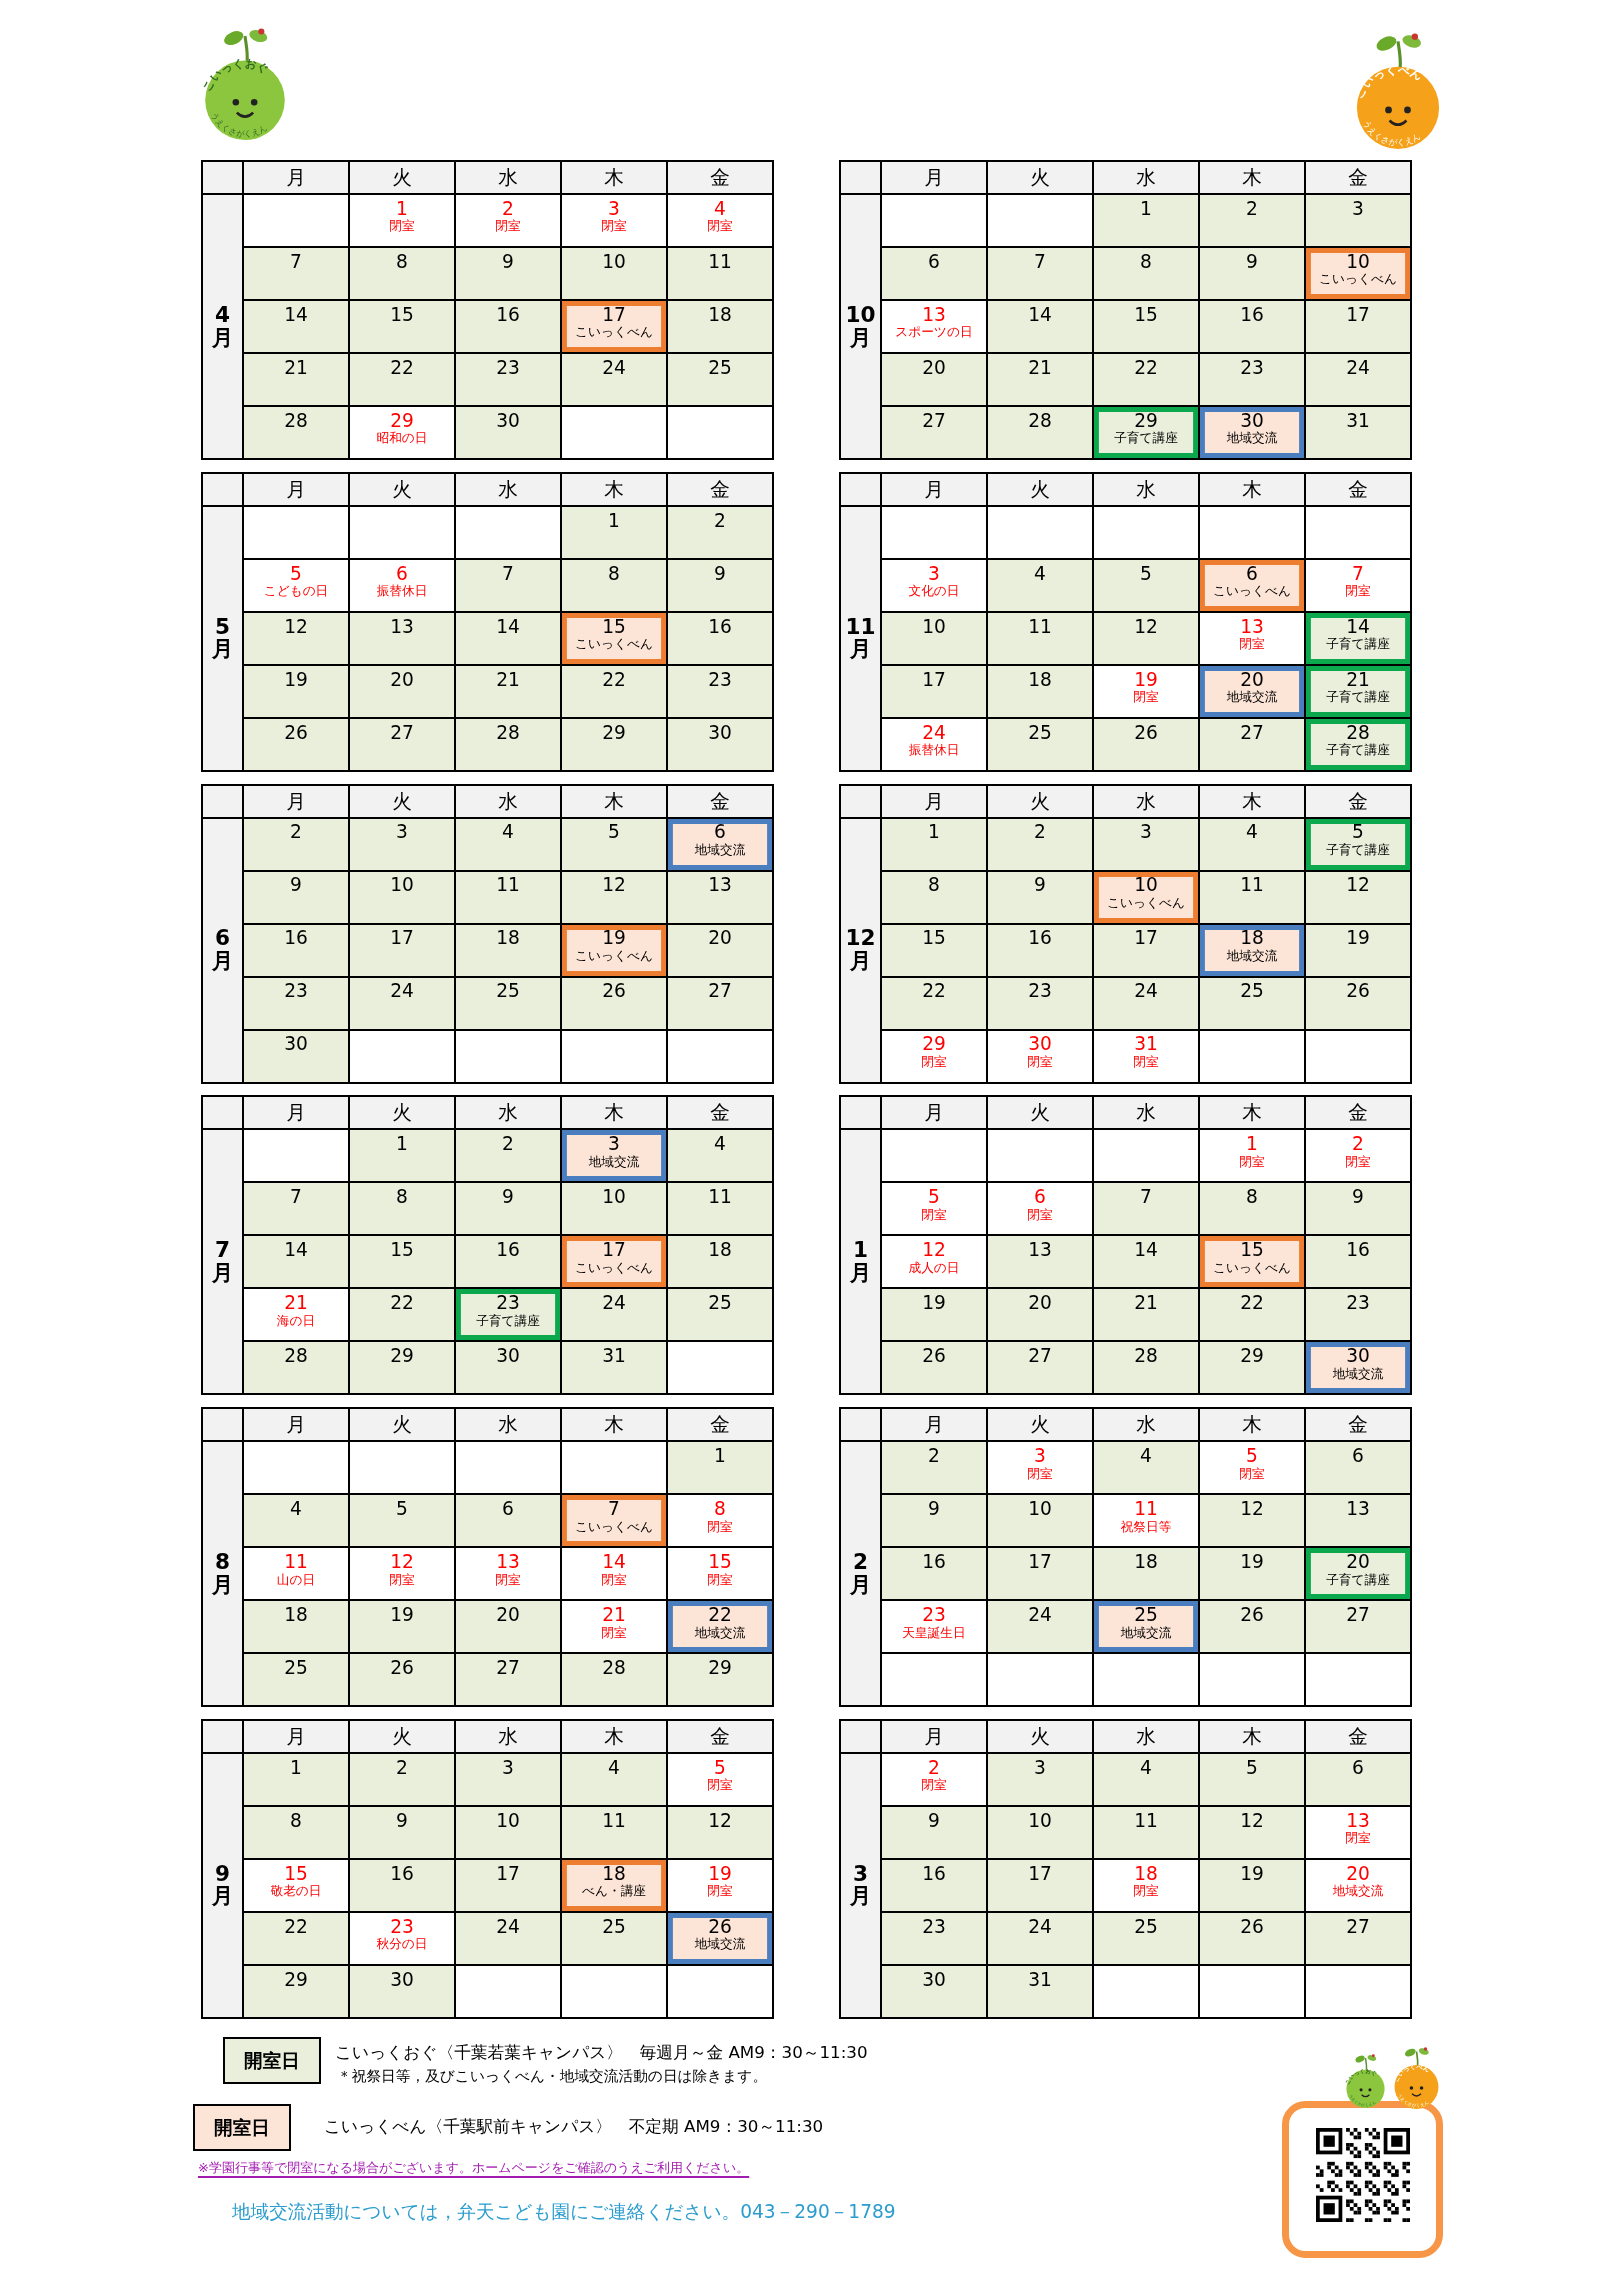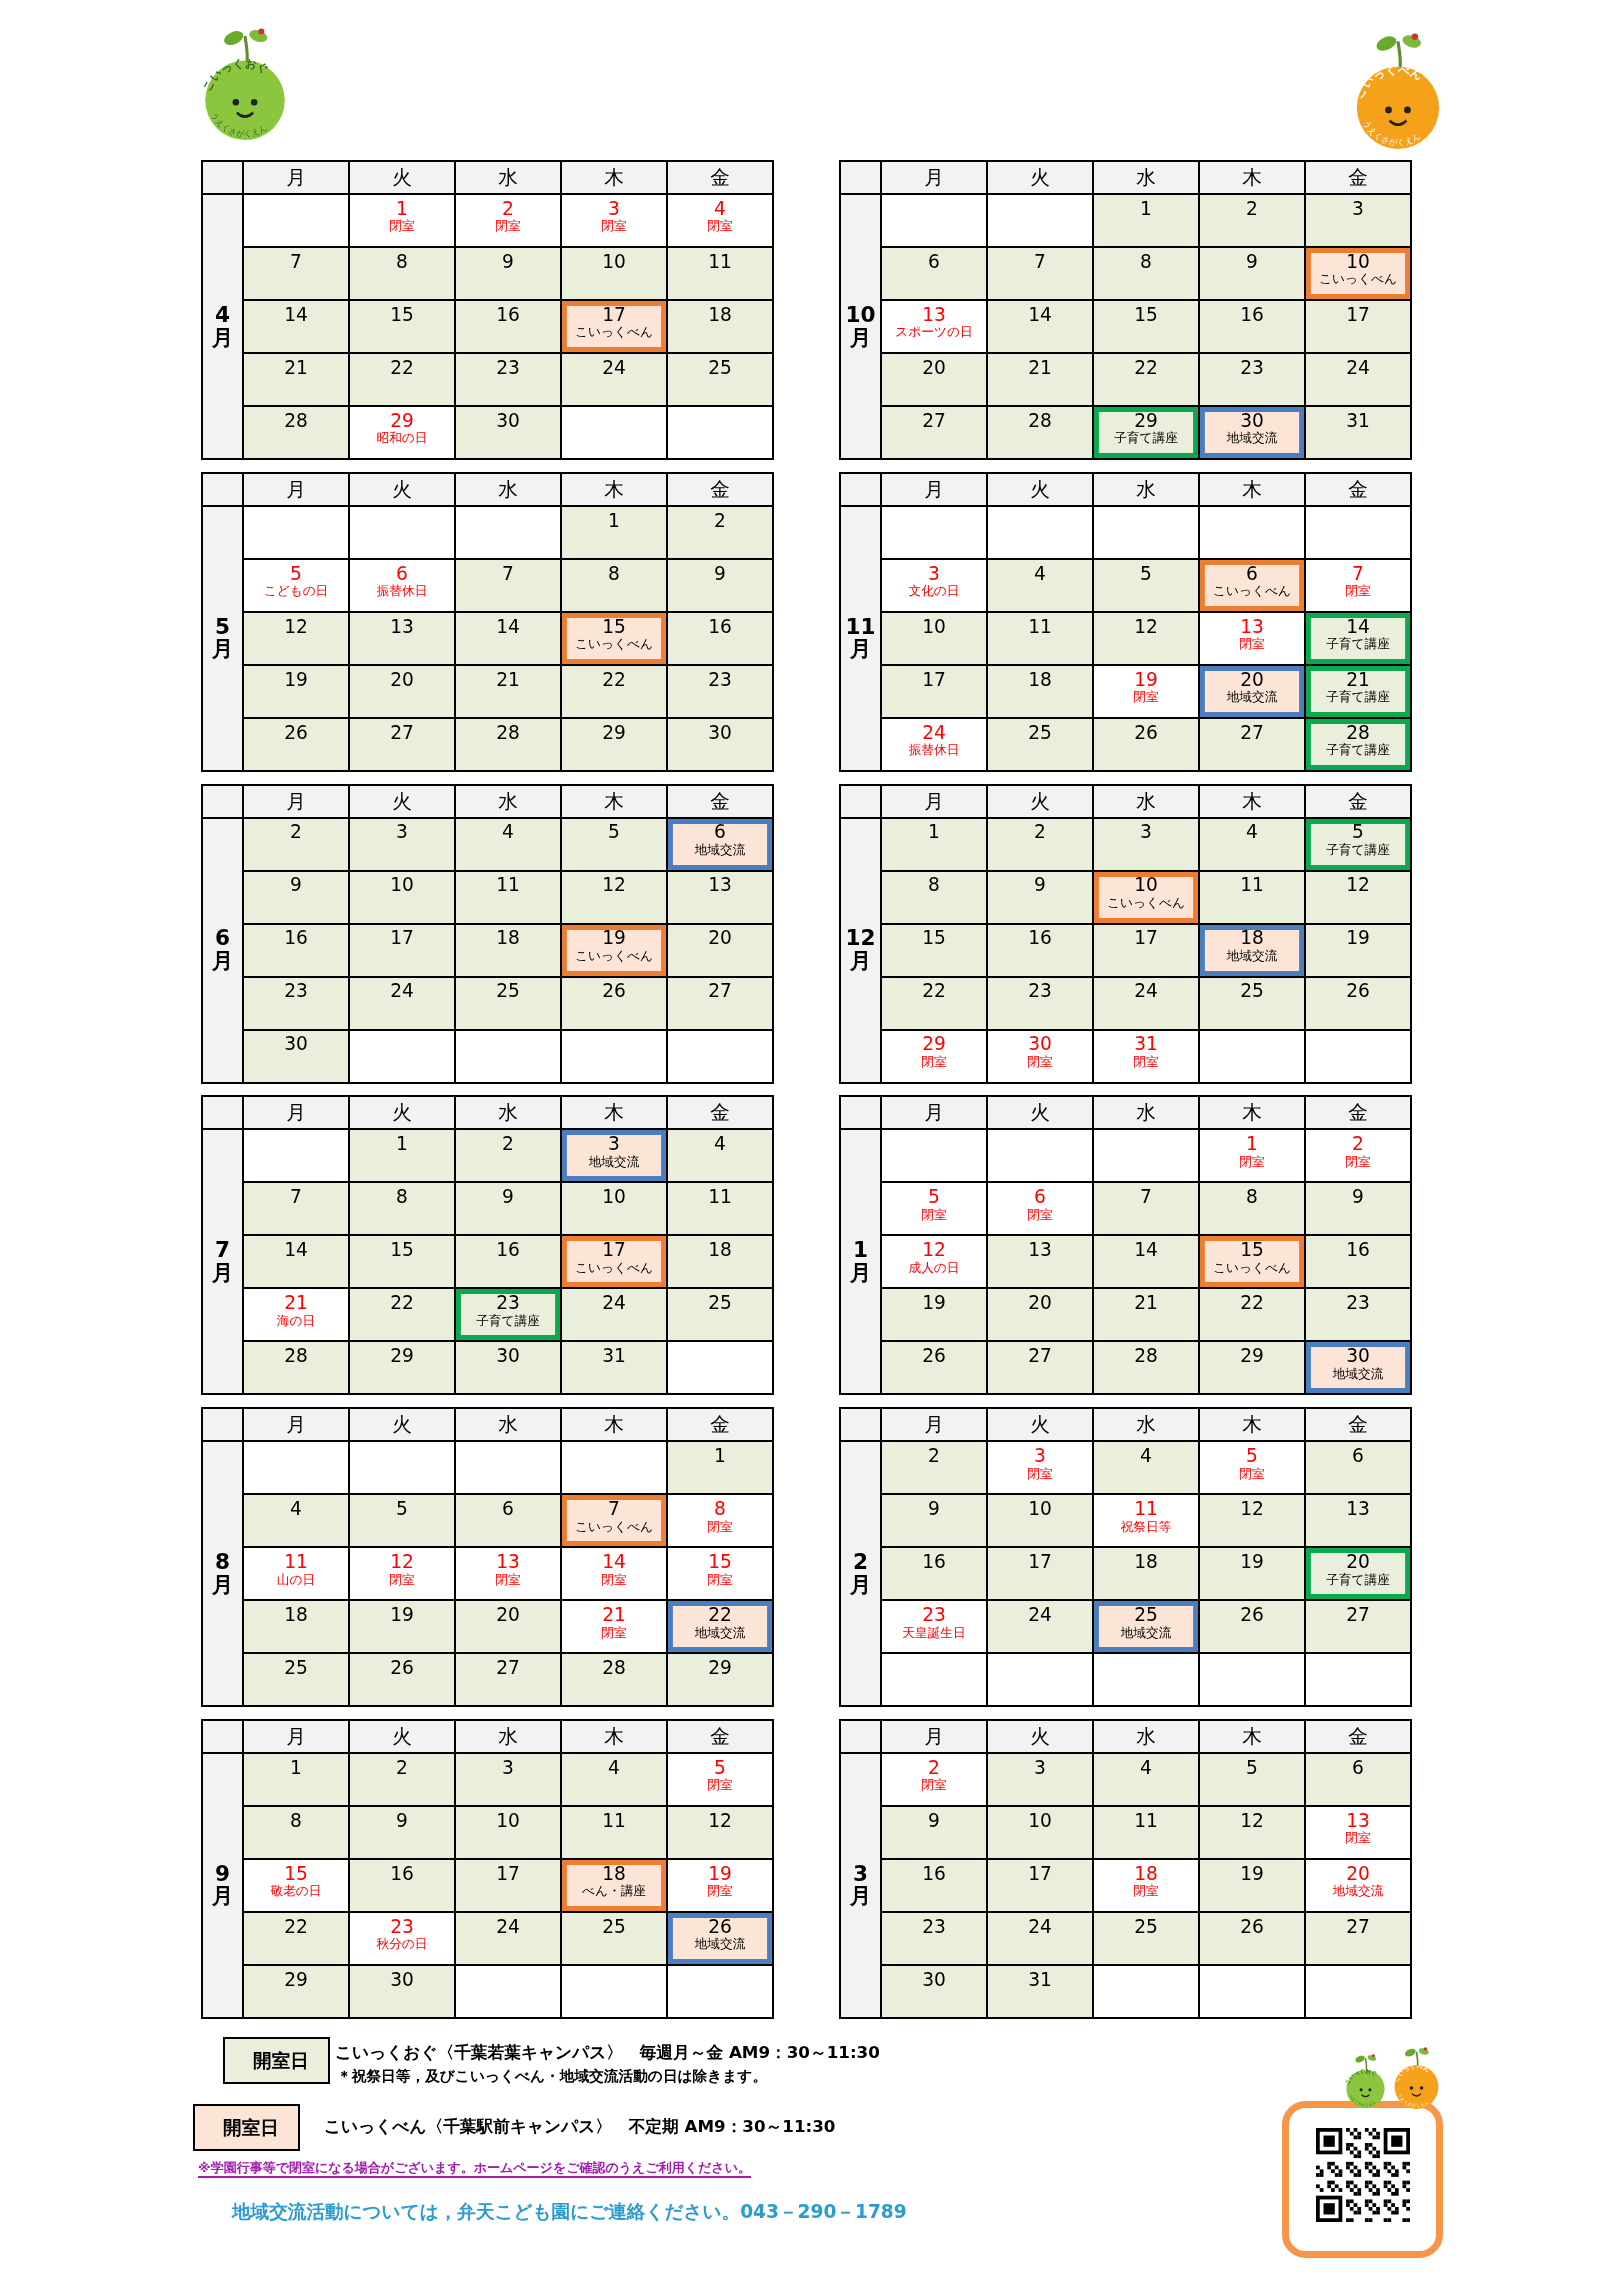--- a/index.html
+++ b/index.html
@@ -23,24 +23,24 @@
   .day{position:relative;text-align:center;padding-top:2.9px;}
   .day.open{background:#eaefdb;}
   .day.kosodate{background:#eaefdb;box-shadow:inset 0 0 0 4.9px #0ca84e;}
   .day.ben{background:#fce4d6;box-shadow:inset 0 0 0 4.9px #ed7d31;}
   .day.chiiki{background:#fce4d6;box-shadow:inset 0 0 0 4.9px #4a7ebf;}
   .day.closed{background:#fff;}
   .day.closed .dnum,.day.closed .dlabel{color:#f00;}
   .dnum{font-size:18.6px;line-height:21.6px;}
   .dlabel{font-size:12.7px;line-height:14.7px;margin-top:0;}
   .legend-box{position:absolute;width:94px;height:43px;border:2.9px solid #000;
-              display:flex;align-items:center;justify-content:center;font-weight:bold;font-size:18.6px;padding-left:9px;}
+              display:flex;align-items:center;justify-content:center;font-weight:bold;font-size:18.6px;}
   #legend-box-ogu{left:223px;top:2037px;background:#eaefdb;}
   #legend-box-ben{left:193px;top:2104px;background:#fce4d6;}
-  .leg-line{position:absolute;font-weight:bold;white-space:nowrap;}
+  .leg-line{position:absolute;font-weight:normal;white-space:nowrap;}
   #legend-text-ogu1{left:335px;top:2041px;font-size:16.7px;}
   #legend-text-ogu2{left:337px;top:2067px;font-size:14.7px;}
   #legend-text-ben{left:324px;top:2115px;font-size:16.7px;}
   #note-closure{left:198px;top:2159px;font-size:13px;color:#a21caf;text-decoration:underline;
                 text-decoration-thickness:2px;text-underline-offset:3.9px;}
   #note-contact{left:193px;top:2199px;font-size:18.6px;color:#2b9cce;margin-left:39px;}
   #qr-frame{position:absolute;left:1282px;top:2101px;width:147px;height:143px;background:#fff;
             border:7.8px solid #f79646;border-radius:23.5px;}
   #qr-frame svg{display:block;margin:19.6px auto 0 auto;}
   .mini-mascot{position:absolute;z-index:3;}

